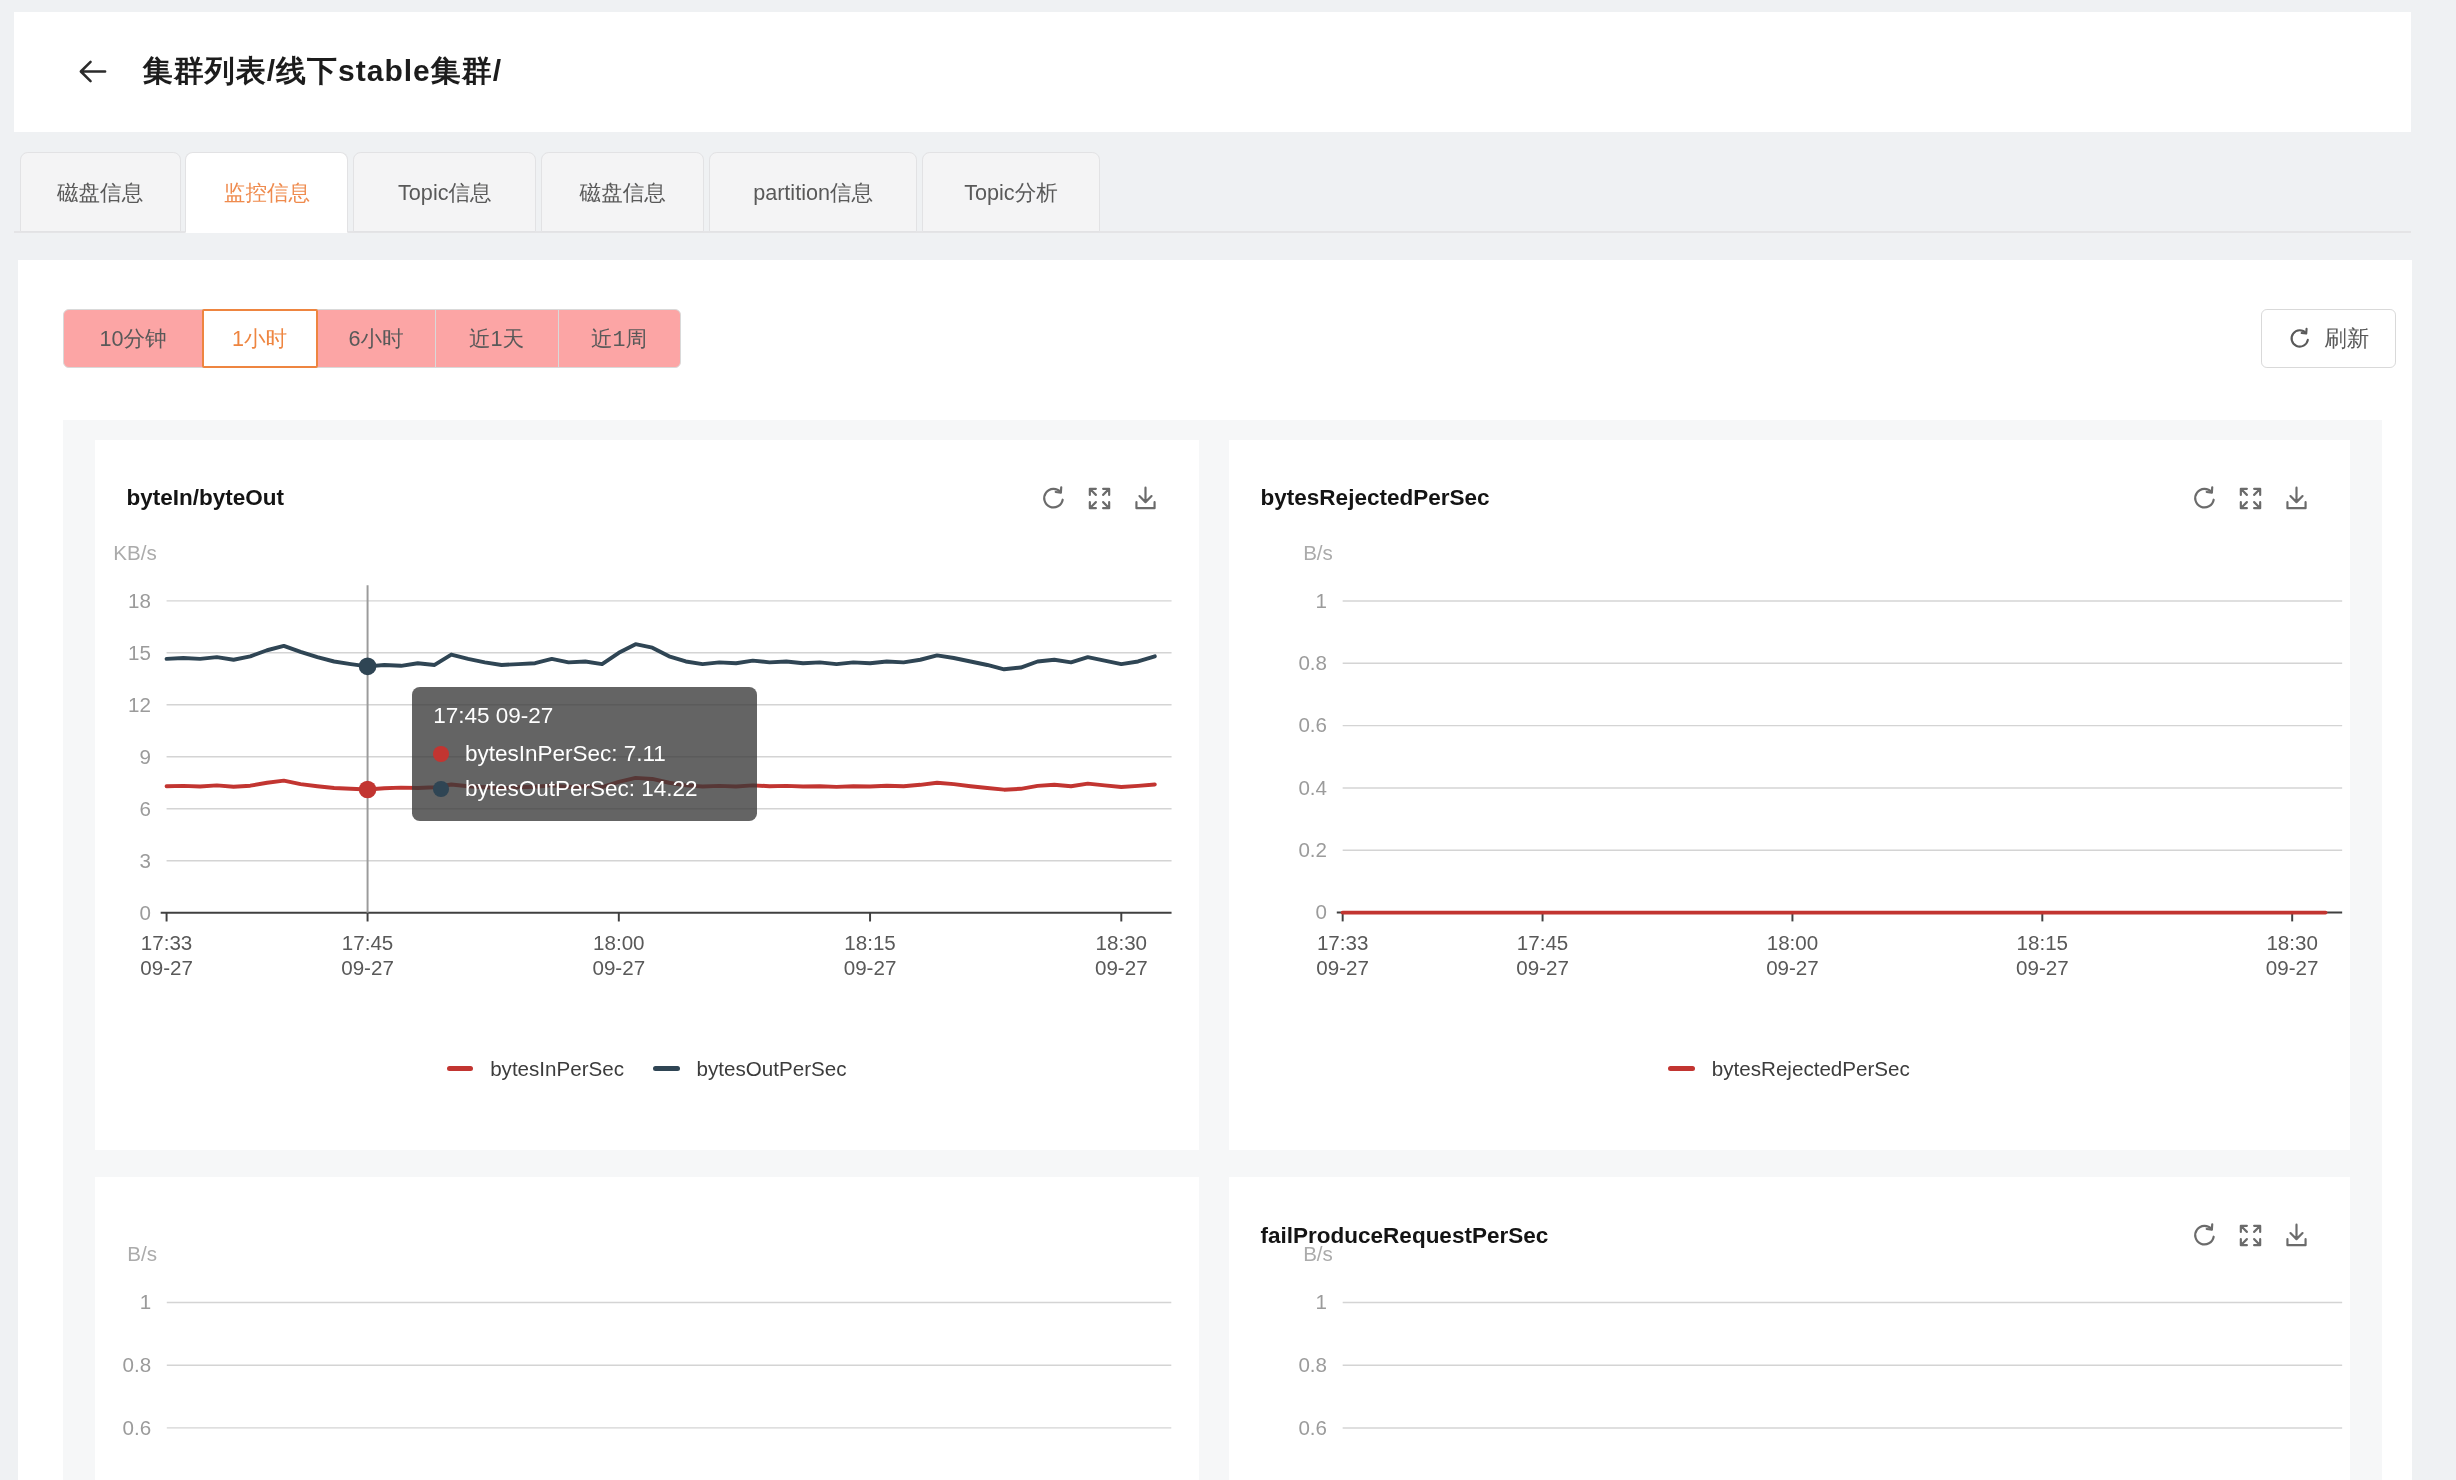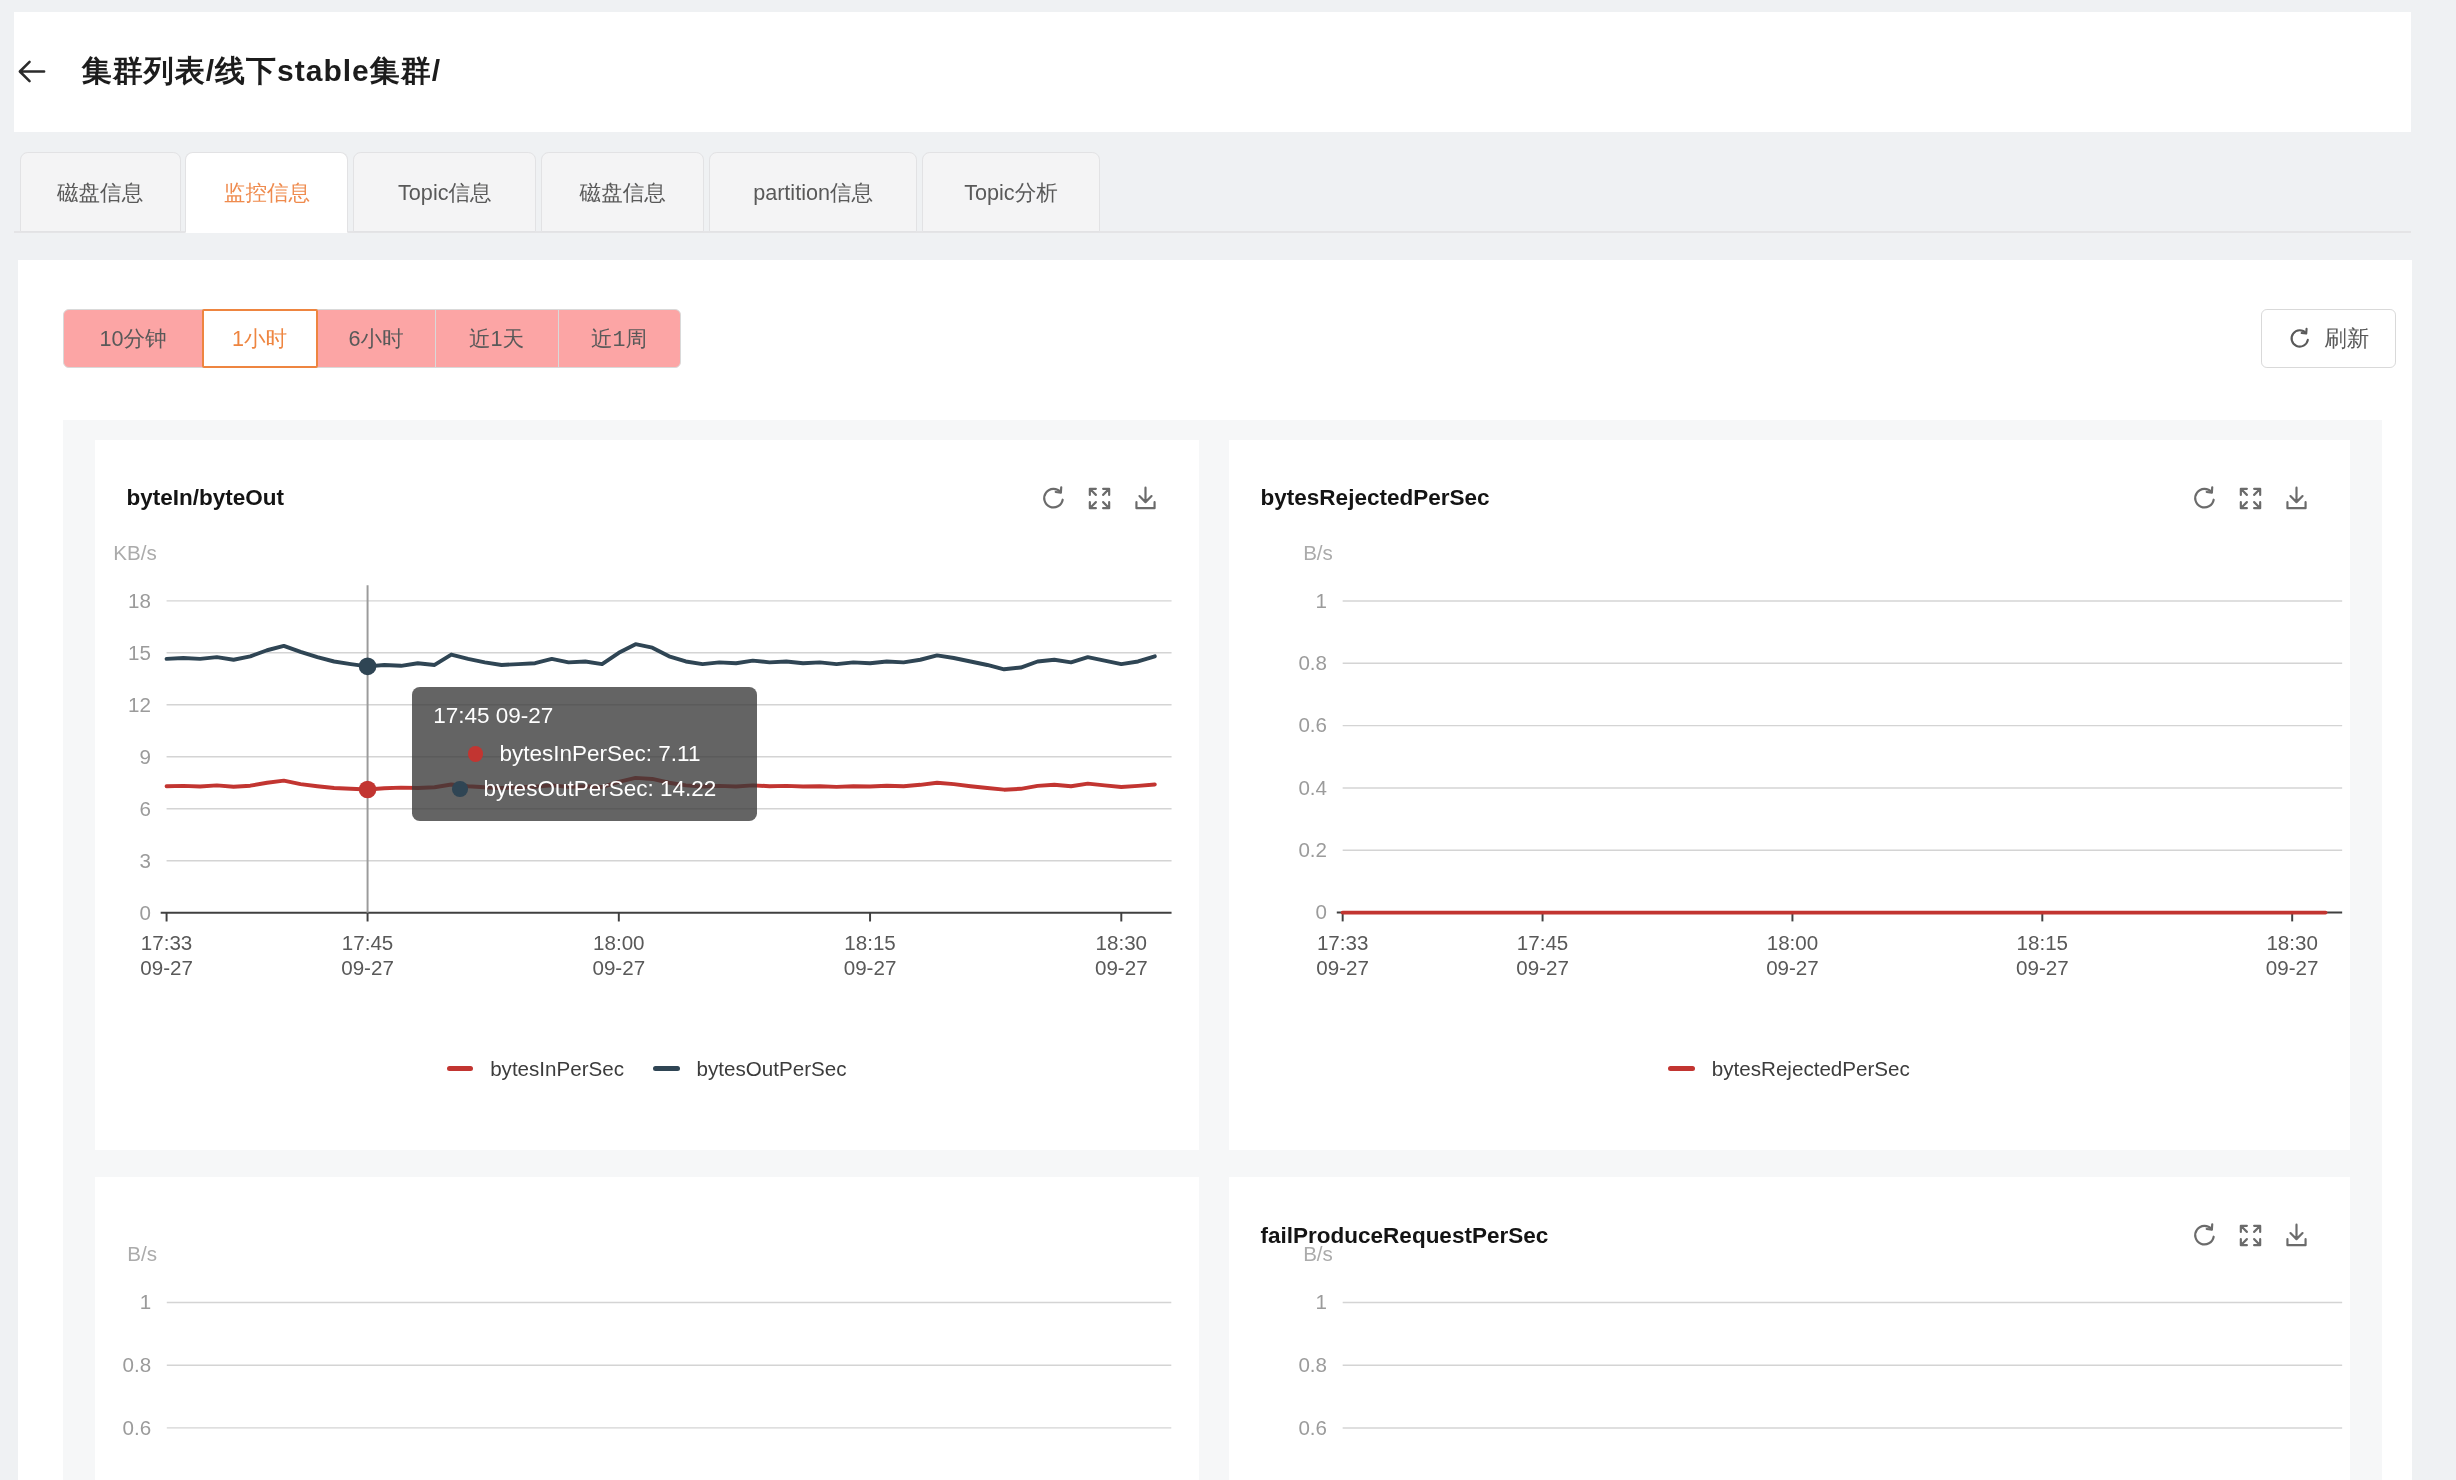--- a/index.html
+++ b/index.html
@@ -6,21 +6,21 @@
   html,body { width: 2456px; height: 1480px; overflow: hidden; }
   body {
     font-family: "Liberation Sans", "DejaVu Sans", sans-serif;
     background: #eff1f3;
     position: relative;
     color: #333;
   }
   
   .header-bar {
     position: absolute; left: 13.7px; top: 11.8px; width: 2397px; height: 120px;
-    background: #fff; display: flex; align-items: center; 
+    background: #fff; display: flex; align-items: center; padding-left: 61px;
   }
   .back-btn { width: 35px; height: 33px; cursor: pointer; display: flex; align-items: center; }
   .page-title { font-size: 30px; font-weight: bold; color: #1c1c1c; margin-left: 33px; letter-spacing: 1px; }
   
   .tabbar-line { position: absolute; left: 13.7px; top: 231px; width: 2397px; height: 2px; background: #e4e4e6; }
   .tabs { position: absolute; left: 19.6px; top: 152px; display: flex; gap: 4.9px; z-index: 2; }
   .tab {
     height: 80px; display: flex; align-items: center; justify-content: center;
     background: #f4f4f5; border: 1px solid #e2e2e4; border-radius: 7.8px 7.8px 0 0;
     font-size: 21.6px; color: #595959; cursor: pointer;
@@ -77,21 +77,21 @@
   .legend { position: absolute; left: 0; top: 617px; width: 100%; display: flex; justify-content: center; gap: 29px; }
   .lg-item { display: inline-flex; align-items: center; gap: 17px; font-size: 20.6px; color: #3c3c3c; cursor: pointer; }
   .lg-dash { width: 26.5px; height: 4.9px; border-radius: 2.9px; display: inline-block; }
   
   .tooltip {
     position: absolute; left: 317px; top: 247px; width: 345px;
     background: rgba(56,56,56,0.78); border-radius: 7.8px; padding: 16.7px 21.6px 19.6px;
     color: #fff; font-size: 22.5px; z-index: 3; pointer-events: none;
   }
   .tt-title { margin-bottom: 11.8px; }
-  .tt-row { display: flex; align-items: center; gap: 16px; margin-top: 8.8px; white-space: nowrap; justify-content: center; }
+  .tt-row { display: flex; align-items: center; gap: 16px; margin-top: 8.8px; white-space: nowrap; }
   .tt-dot { width: 15.7px; height: 15.7px; border-radius: 50%; display: inline-block; flex: none; }
 </style>
 </head>
 <body>
 
 <div class="header-bar">
   <span class="back-btn">
     <svg width="35" height="33" viewBox="0 0 36 34">
         <path d="M31 17H7 M16 7 L6 17 l10 10" stroke="#2b2b2b" stroke-width="2.6" fill="none" stroke-linecap="round" stroke-linejoin="round"></path>
       </svg>

